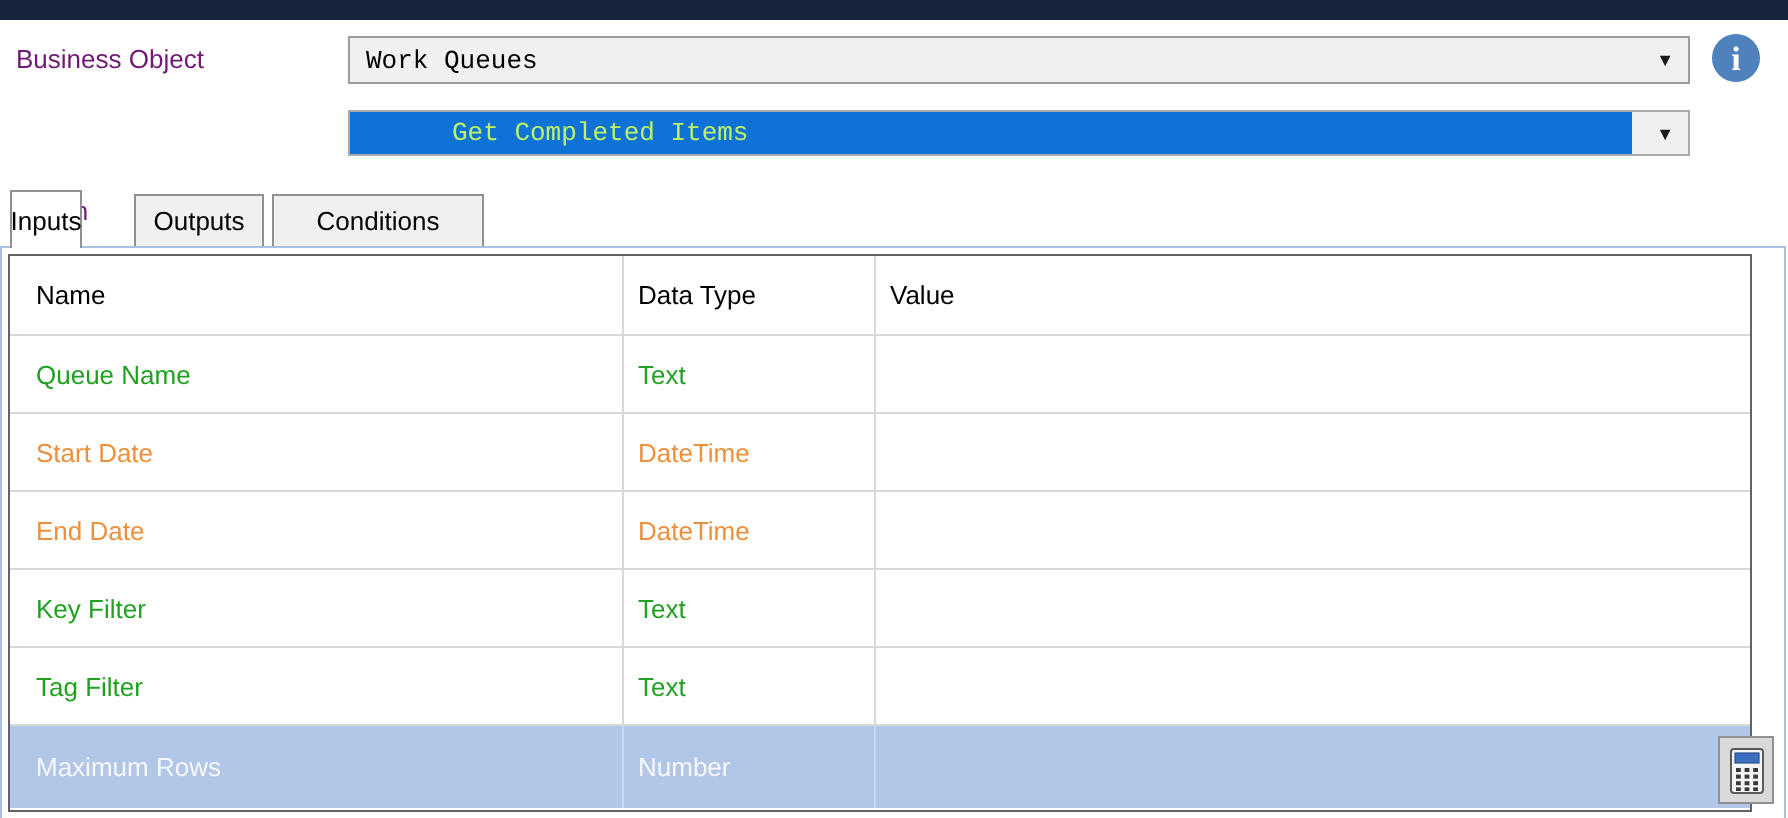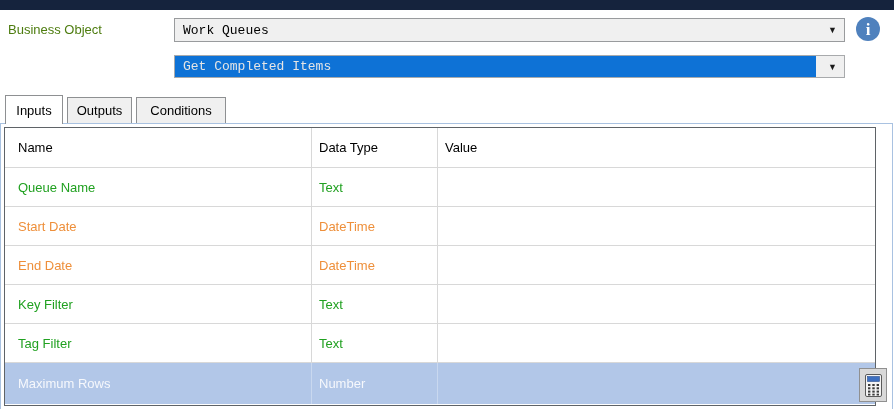--- a/index.html
+++ b/index.html
@@ -3,43 +3,43 @@
 <meta charset="utf-8">
 <style>
   * { margin:0; padding:0; box-sizing:border-box; }
   html,body { width:894px; height:409px; }
   body {
     position:relative; overflow:hidden; background:#ffffff;
     font-family:"Liberation Sans", sans-serif; font-size:13px; color:#000;
   }
   .topbar { position:absolute; left:0; top:0; width:894px; height:10px; background:#15233d; }
 
-  .form-label { position:absolute; left:8px; color:#4d7c0f; }
+  .form-label { position:absolute; left:8px; color:#701a75; }
   .lbl-bo { top:22px; }
   .lbl-action { top:59px;margin-top:39px; }
 
   .combo { position:absolute; left:174px; width:671px; background:#f0f0f0; border:1px solid #999b9d; }
   .combo-bo { top:18px; height:24px; }
   .combo-action { top:55px; height:23px; border-color:#a8aaac; background:#fff; }
   .combo-text { position:absolute; left:8px; top:0; bottom:0; display:flex; align-items:center; color:#000;font-family:Liberation Mono, monospace; }
   .combo-arrow { position:absolute; right:7px; top:0; bottom:0; display:flex; align-items:center;
                  font-size:9px; color:#1a1a1a; }
   .action-fill { position:absolute; left:0; top:0; bottom:0; right:28px; background:#0e72d6; }
-  .action-fill .combo-text { color:#e5e5e5; }
+  .action-fill .combo-text { color:#bef264;margin-left:43px; }
   .combo-action .arrow-zone { position:absolute; right:0; top:0; bottom:0; width:28px; background:#f0f0f0; }
 
   .info-btn { position:absolute; left:856px; top:17px; width:24px; height:24px; border-radius:50%;
               background:#4f81bd; display:flex; align-items:center; justify-content:center; }
   .info-glyph { color:#fff; font-family:"Liberation Serif", serif; font-weight:bold; font-size:17px; line-height:1; }
 
   .tab { position:absolute; border:1px solid #8e9092; border-bottom:none; text-align:center; z-index:3;
          display:flex; align-items:center; justify-content:center; }
-  .tab-active { left:5px; top:95px; width:58px; height:29px; background:#fff; z-index:4; }
+  .tab-active { left:5px; top:95px; width:36px; height:29px; background:#fff; z-index:4; }
   .tab-i1 { left:67px; top:97px; width:65px; height:26px; background:#f0f0f0; }
-  .tab-i2 { left:136px; top:97px; width:90px; height:26px; background:#f0f0f0; }
+  .tab-i2 { left:136px; top:97px; width:106px; height:26px; background:#f0f0f0; }
 
   .panel { position:absolute; left:0px; top:123px; width:893px; height:300px;
            border:1px solid #a9c2e1; background:#fff; }
 
   .grid { position:absolute; left:4px; top:127px; width:872px; height:279px;
           border:1px solid #5f6367; background:#fff; overflow:hidden; }
   .g-header { display:flex; height:40px; border-bottom:1px solid #d8d8d8; }
   .g-header .cell { display:flex; align-items:center; color:#000; }
   .g-row { display:flex; height:39px; border-bottom:1px solid #d8d8d8; background:#fff; }
   .g-row .cell { display:flex; align-items:center; }

